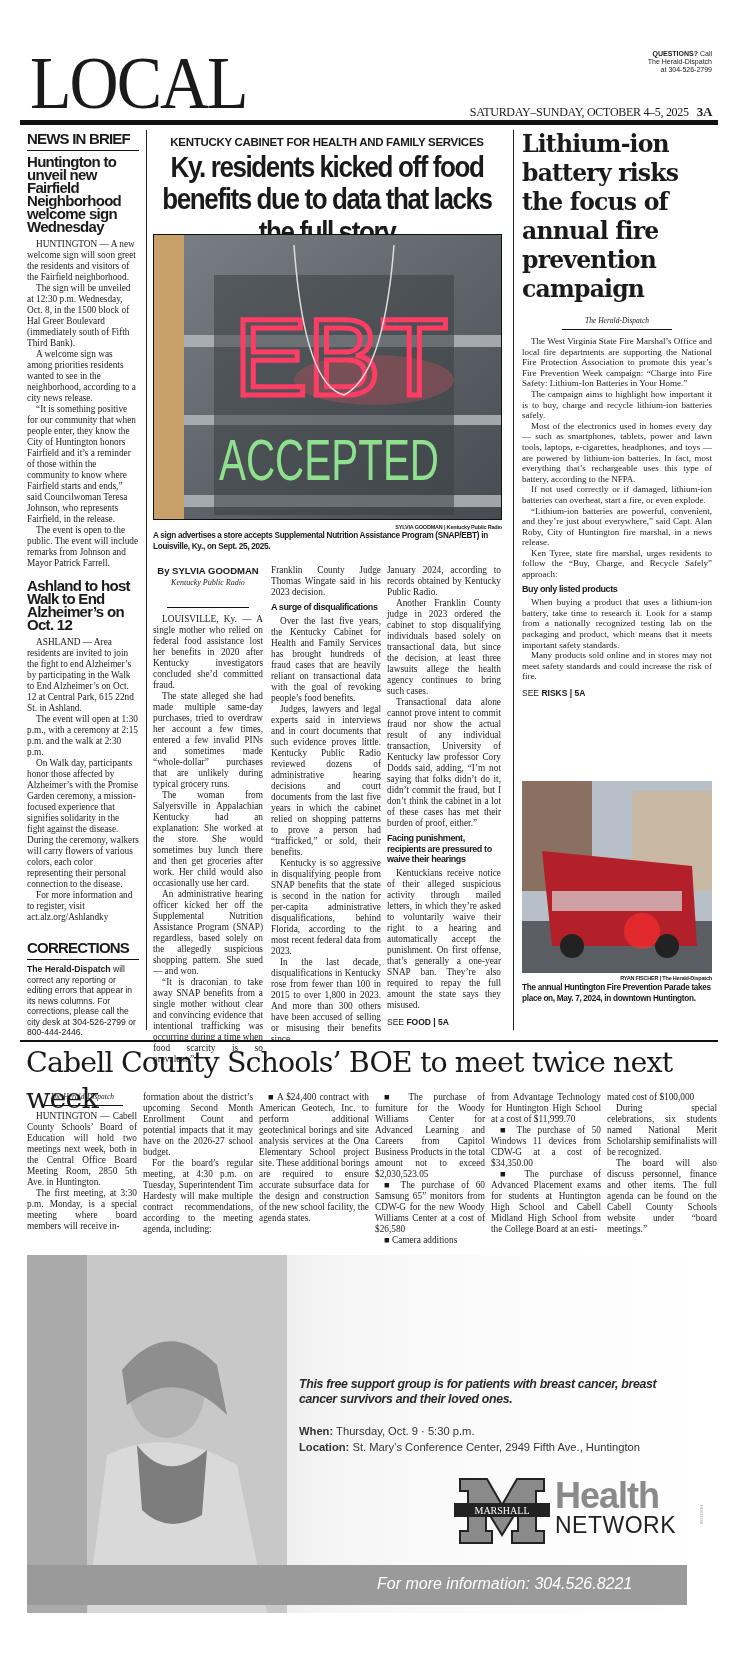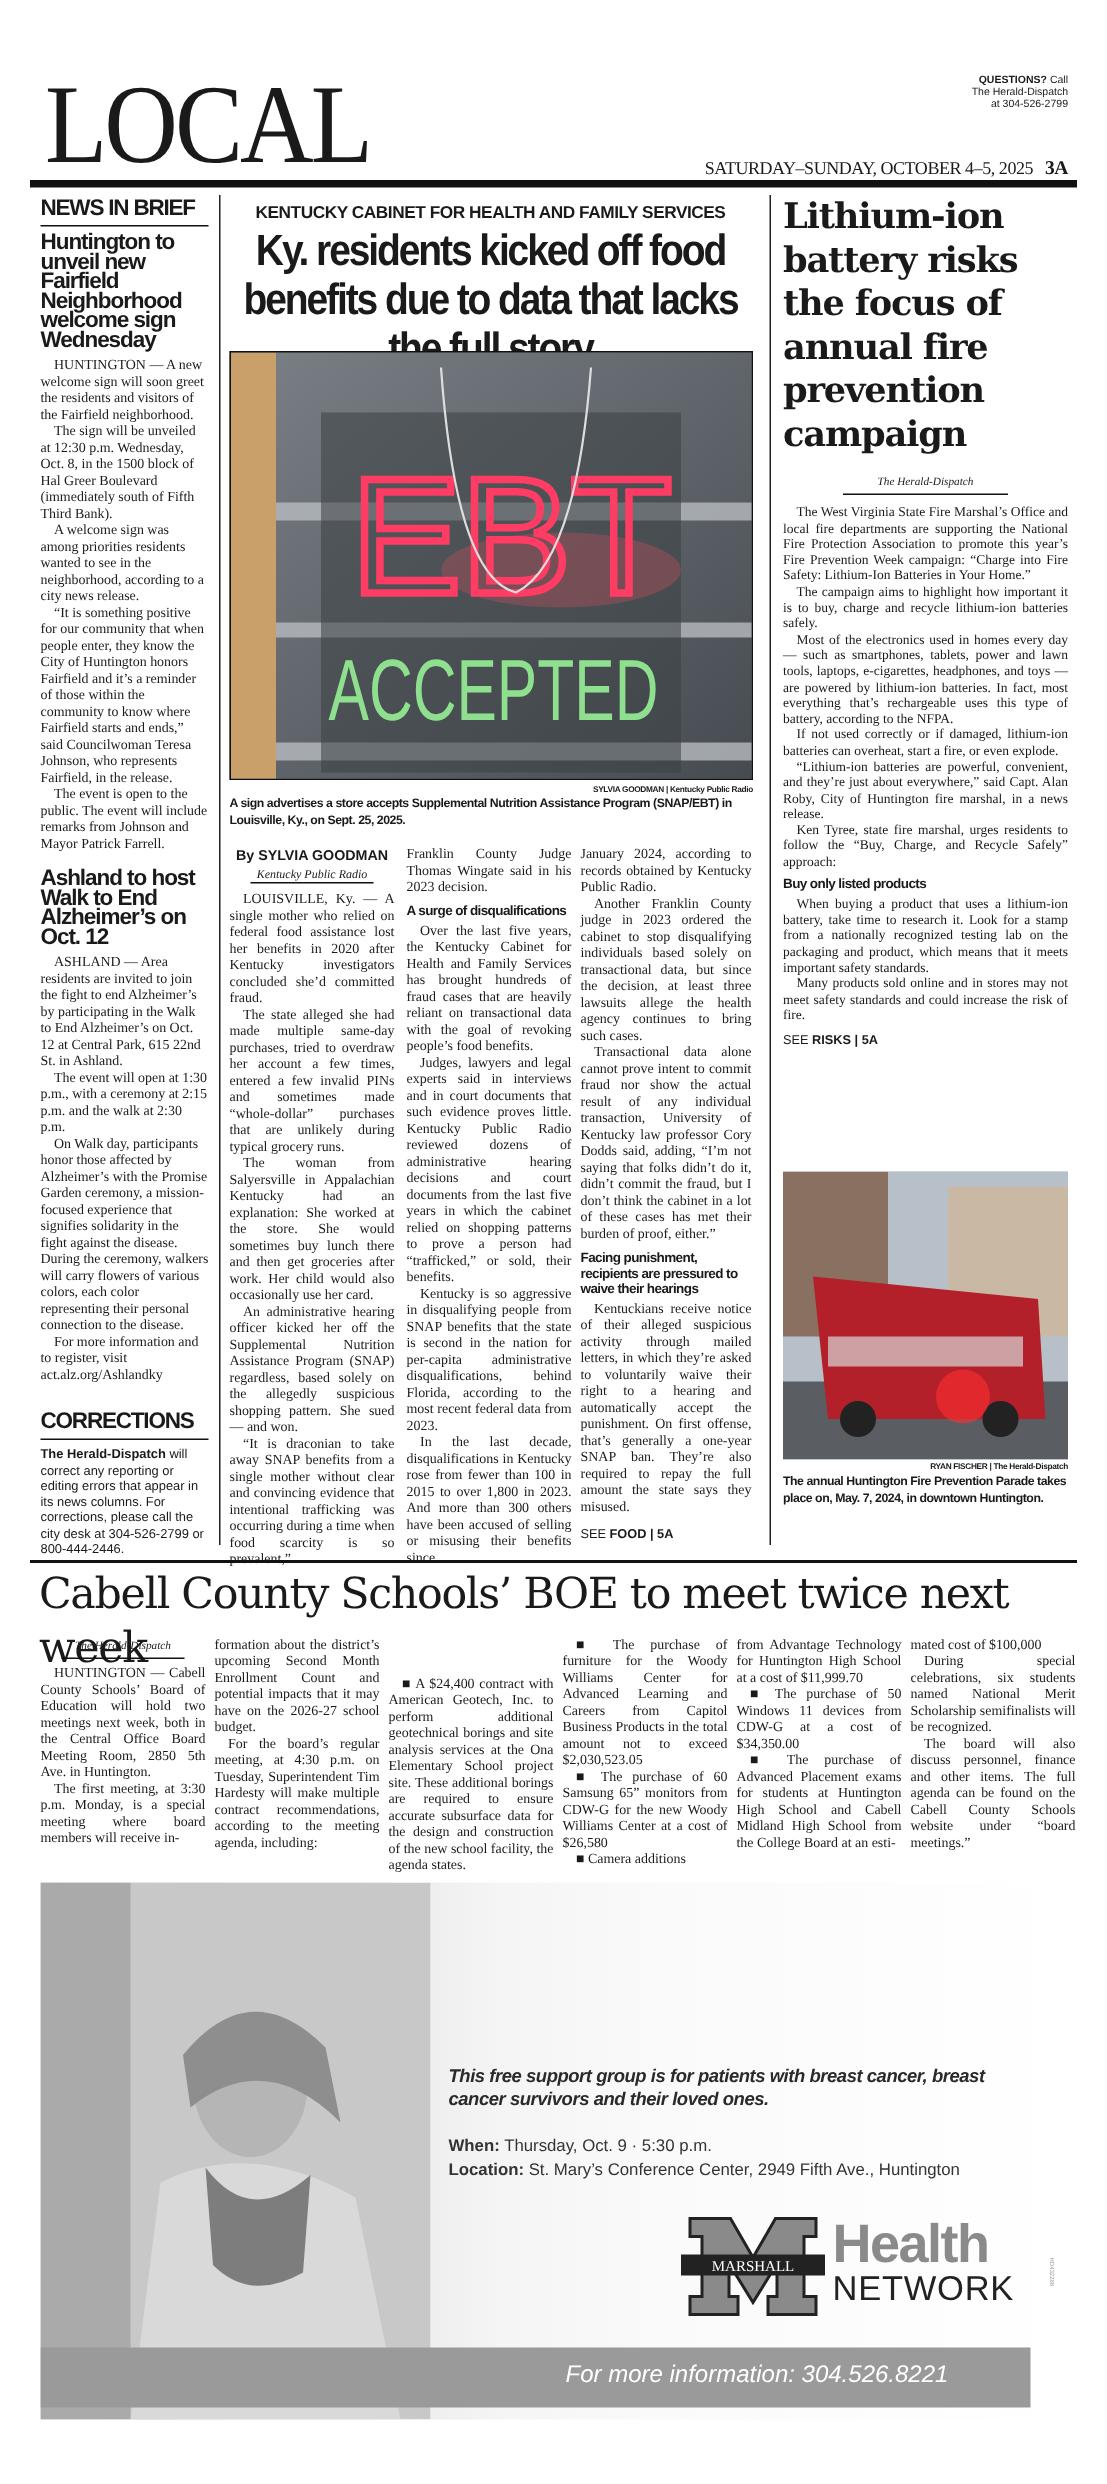--- a/index.html
+++ b/index.html
@@ -26,25 +26,25 @@
   .body p { text-indent: 9px; }
   .corrections { font-family: "Liberation Sans", sans-serif; font-size: 8.6px; line-height: 10.5px; }
   .corrections .lead { font-weight: bold; }
 
   .vrule { width: 1px; background: #222; }
 
   
   .center { left: 152px; top: 130px; width: 350px; }
   .kicker { text-align: center; font-size: 11.5px; margin-top: 6px; letter-spacing: -0.3px; }
   .main-head { text-align: center; font-size: 26px; line-height: 29px; letter-spacing: -1.4px; margin-top: 3px; transform: scaleY(1.12); transform-origin: top center; }
-  .photo-ebt { left: 153px; top: 234px; width: 349px; height: 286px; border: 1.5px solid #111; overflow: hidden; background: #737373; text-align: right; }
+  .photo-ebt { left: 153px; top: 234px; width: 349px; height: 286px; border: 1.5px solid #111; overflow: hidden; background: #e5e5e5; text-align: right; }
   .credit { font-family: "Liberation Sans", sans-serif; font-weight: bold; font-size: 5.5px; text-align: right; letter-spacing: -0.2px; }
   .caption { font-family: "Liberation Sans", sans-serif; font-weight: bold; font-size: 8.2px; line-height: 10.5px; letter-spacing: -0.3px; }
   .byline { text-align: center; font-family: "Liberation Sans", sans-serif; font-weight: bold; font-size: 9.5px; }
-  .byline-org { text-align: center; font-family: "Liberation Serif", serif; font-style: italic; font-size: 8px; border-bottom: 1px solid #111; padding-bottom: 1px; margin: 2px 14px 6px; }
+  .byline-org { text-align: center; font-family: "Liberation Serif", serif; font-style: italic; font-size: 8px; border-bottom: 1px solid #111; padding-bottom: 20px; margin: 2px 14px 6px; }
   .col { width: 110px; }
   .subhead { font-family: "Liberation Sans", sans-serif; font-weight: bold; font-size: 9px; line-height: 10.5px; margin: 4px 0 3px; letter-spacing: -0.4px; }
   .see { font-family: "Liberation Sans", sans-serif; font-size: 8.5px; margin-top: 6px; }
   .see b { font-weight: bold; }
 
   
   .right-col { left: 522px; top: 130px; width: 190px; }
   .right-head { font-family: "DejaVu Serif", serif; font-size: 23.5px; line-height: 29px; letter-spacing: -0.8px; font-weight: bold; }
   .right-src { text-align: center; font-family: "Liberation Serif", serif; font-style: italic; font-size: 7.5px; margin: 12px 40px 6px; border-bottom: 1px solid #111; padding-bottom: 4px; }
   .photo-fire { left: 522px; top: 781px; width: 190px; height: 192px; overflow: hidden; background: #aab2bb; }
@@ -216,21 +216,21 @@
   <div class="bsrc">The Herald-Dispatch</div>
   <div class="body" style="text-align:justify;">
     <p>HUNTINGTON — Cabell County Schools’ Board of Education will hold two meetings next week, both in the Central Office Board Meeting Room, 2850 5th Ave. in Huntington.</p>
     <p>The first meeting, at 3:30 p.m. Monday, is a special meeting where board members will receive in-</p>
   </div>
 </div>
 <div class="abs bcol body" style="left:143px; top:1092px; text-align:justify;">
   <div>formation about the district’s upcoming Second Month Enrollment Count and potential impacts that it may have on the 2026-27 school budget.</div>
   <p>For the board’s regular meeting, at 4:30 p.m. on Tuesday, Superintendent Tim Hardesty will make multiple contract recommendations, according to the meeting agenda, including:</p>
 </div>
-<div class="abs bcol body" style="left:259px; top:1092px; text-align:justify;margin-top:26px;">
+<div class="abs bcol body" style="left:259px; top:1092px; text-align:justify;">
   <p>■ A $24,400 contract with American Geotech, Inc. to perform additional geotechnical borings and site analysis services at the Ona Elementary School project site. These additional borings are required to ensure accurate subsurface data for the design and construction of the new school facility, the agenda states.</p>
 </div>
 <div class="abs bcol body" style="left:375px; top:1092px; text-align:justify;">
   <p>■ The purchase of furniture for the Woody Williams Center for Advanced Learning and Careers from Capitol Business Products in the total amount not to exceed $2,030,523.05</p>
   <p>■ The purchase of 60 Samsung 65” monitors from CDW-G for the new Woody Williams Center at a cost of $26,580</p>
   <p>■ Camera additions</p>
 </div>
 <div class="abs bcol body" style="left:491px; top:1092px; text-align:justify;">
   <div>from Advantage Technology for Huntington High School at a cost of $11,999.70</div>
   <p>■ The purchase of 50 Windows 11 devices from CDW-G at a cost of $34,350.00</p>

